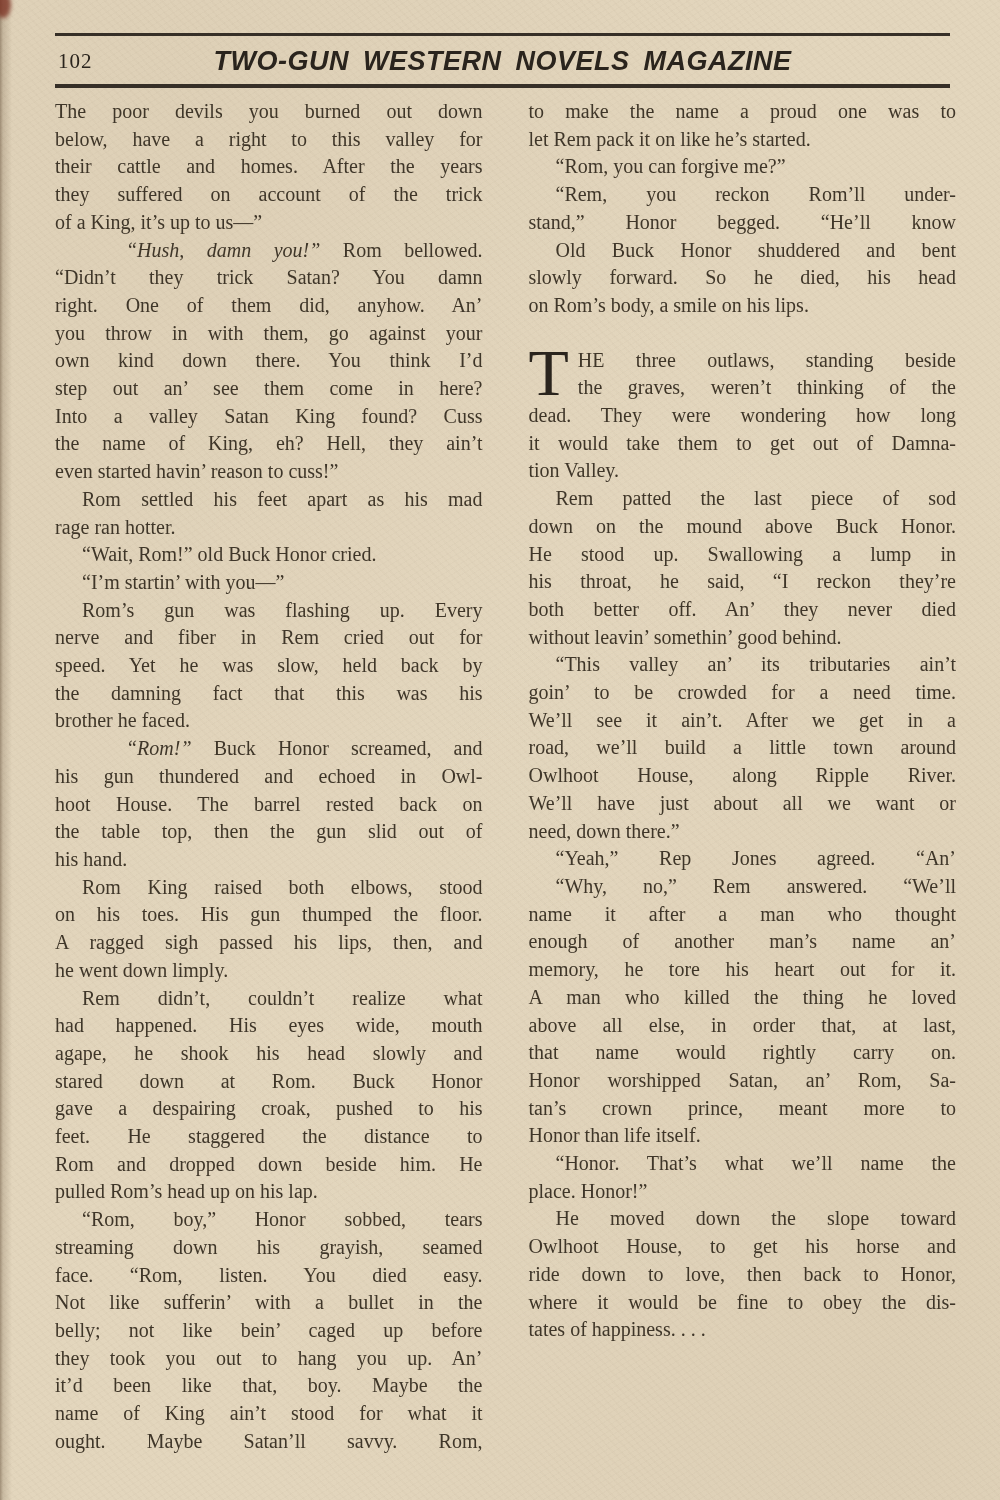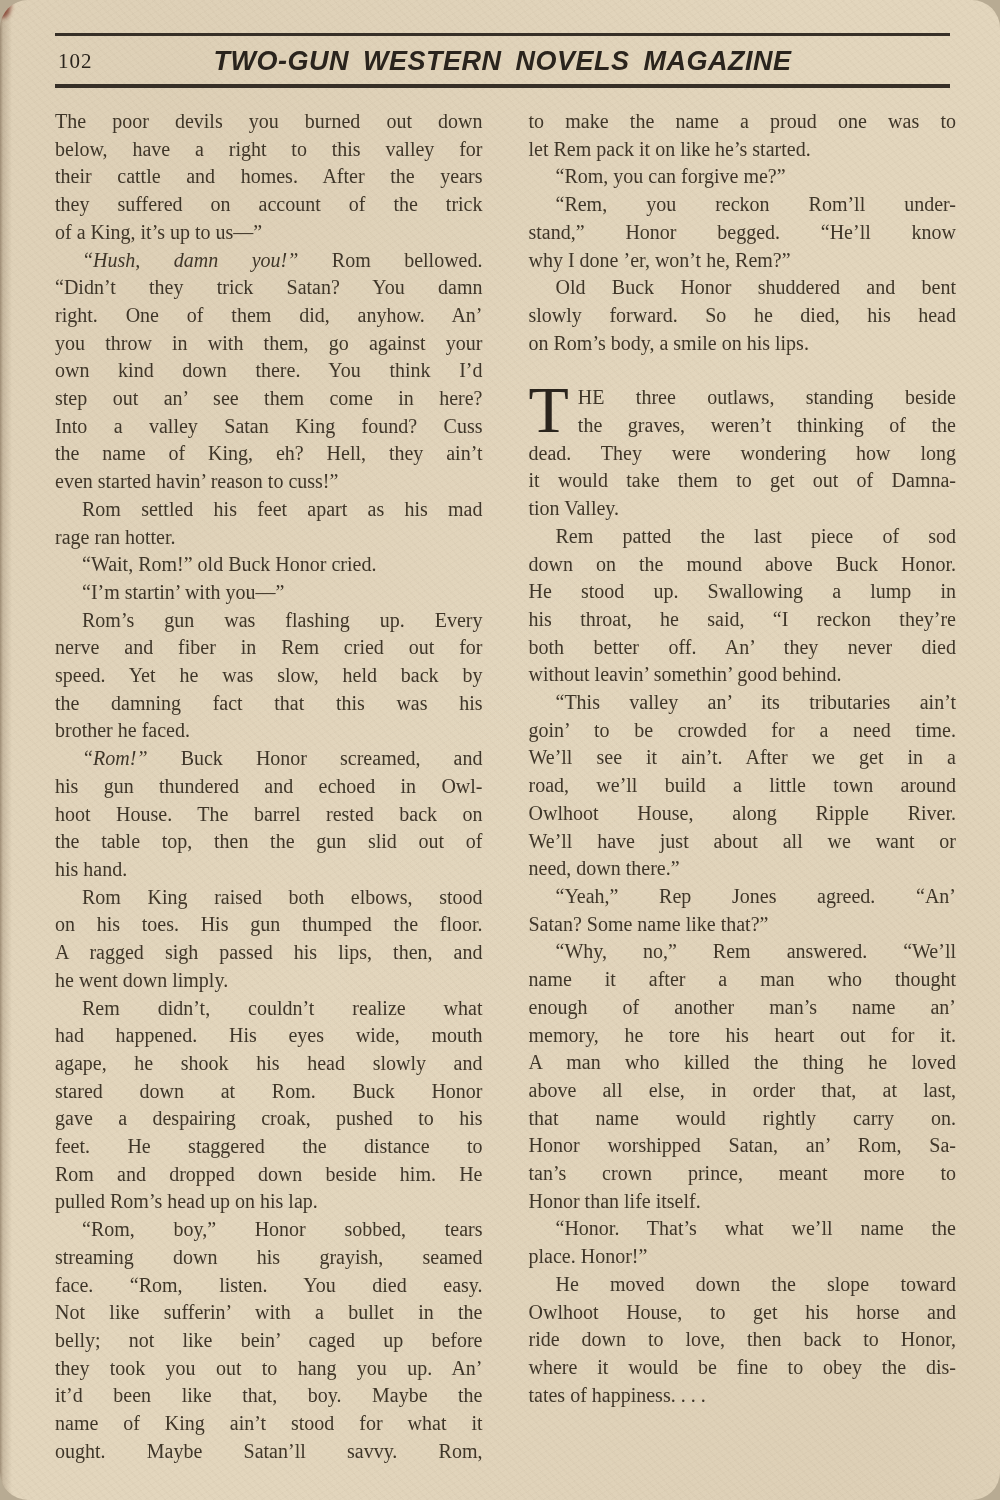--- a/index.html
+++ b/index.html
@@ -18,21 +18,20 @@
     background-color: var(--paper);
     background-image:
       radial-gradient(ellipse at 18% 8%, rgba(125,95,60,0.05), transparent 55%),
       radial-gradient(ellipse at 88% 92%, rgba(125,95,60,0.06), transparent 50%),
       radial-gradient(ellipse at 50% 50%, rgba(255,250,235,0.05), transparent 70%),
       repeating-linear-gradient(47deg, rgba(110,85,60,0.025) 0 2px, transparent 2px 6px),
       repeating-linear-gradient(-31deg, rgba(60,45,30,0.02) 0 1px, transparent 1px 5px);
     overflow: hidden;
     font-family: "Liberation Serif", serif;
     color: var(--ink);
-    border-radius: 28px;
   }
   .edge-shadow-left {
     position: absolute; left: 0; top: 0; bottom: 0; width: 12px;
     background: linear-gradient(90deg, rgba(80,58,36,0.45) 0, rgba(80,58,36,0.18) 3px, rgba(80,58,36,0.0) 12px);
     pointer-events: none;
   }
   .corner-mark {
     position: absolute; left: -5px; top: -8px; width: 16px; height: 26px;
     background: #76291b; border-radius: 50%;
     filter: blur(2px); opacity: 0.75;
@@ -49,37 +48,37 @@
     text-align: center;
     font-family: "Liberation Sans", sans-serif;
     font-weight: bold;
     font-size: 27px;
     letter-spacing: 0.5px;
     word-spacing: 6px;
     color: var(--header-ink);
     font-style: italic;
   }
   .columns {
-    position: absolute; left: 55px; top: 108px; width: 901px;
+    position: absolute; left: 55px; top: 98px; width: 901px;
     display: flex; gap: 46px; justify-content: center;
   }
   .col { width: 436px; }
   .para { overflow: visible; }
   .para.space-before { margin-top: 27px; }
   .line {
     font-size: 20px;
     line-height: 27.7px;
     text-align: justify;
     text-align-last: justify;
     text-justify: inter-word;
     white-space: normal;
   }
   .line.last { text-align-last: left; }
   .line.indent { text-indent: 27px; }
-  .line em { font-style: italic; }
+  .line em { font-style: italic; margin-left: 44px; }
   .drop-cap {
     float: left;
     font-size: 66px;
     line-height: 50px;
     height: 54px;
     margin: 1px 9px 0 0;
     color: var(--header-ink);
   }
 </style>
 </head>
@@ -170,21 +169,20 @@
         <div class="para">
           <div class="line">to make the name a proud one was to</div>
           <div class="line last">let Rem pack it on like he’s started.</div>
         </div>
         <div class="para">
           <div class="line last indent">“Rom, you can forgive me?”</div>
         </div>
         <div class="para">
           <div class="line indent">“Rem, you reckon Rom’ll under-</div>
           <div class="line">stand,” Honor begged.  “He’ll know</div>
-          <div class="line last">why I done ’er, won’t he, Rem?”</div>
         </div>
         <div class="para">
           <div class="line indent">Old Buck Honor shuddered and bent</div>
           <div class="line">slowly forward.  So he died, his head</div>
           <div class="line last">on Rom’s body, a smile on his lips.</div>
         </div>
         <div class="para space-before">
           <span class="drop-cap">T</span>
           <div class="line">HE three outlaws, standing beside</div>
           <div class="line">the graves, weren’t thinking of the</div>
@@ -204,21 +202,20 @@
           <div class="line indent">“This valley an’ its tributaries ain’t</div>
           <div class="line">goin’ to be crowded for a need time.</div>
           <div class="line">We’ll see it ain’t.  After we get in a</div>
           <div class="line">road, we’ll build a little town around</div>
           <div class="line">Owlhoot House, along Ripple River.</div>
           <div class="line">We’ll have just about all we want or</div>
           <div class="line last">need, down there.”</div>
         </div>
         <div class="para">
           <div class="line indent">“Yeah,” Rep Jones agreed.  “An’</div>
-          <div class="line last">Satan?  Some name like that?”</div>
         </div>
         <div class="para">
           <div class="line indent">“Why, no,” Rem answered.  “We’ll</div>
           <div class="line">name it after a man who thought</div>
           <div class="line">enough of another man’s name an’</div>
           <div class="line">memory, he tore his heart out for it.</div>
           <div class="line">A man who killed the thing he loved</div>
           <div class="line">above all else, in order that, at last,</div>
           <div class="line">that name would rightly carry on.</div>
           <div class="line">Honor worshipped Satan, an’ Rom, Sa-</div>

